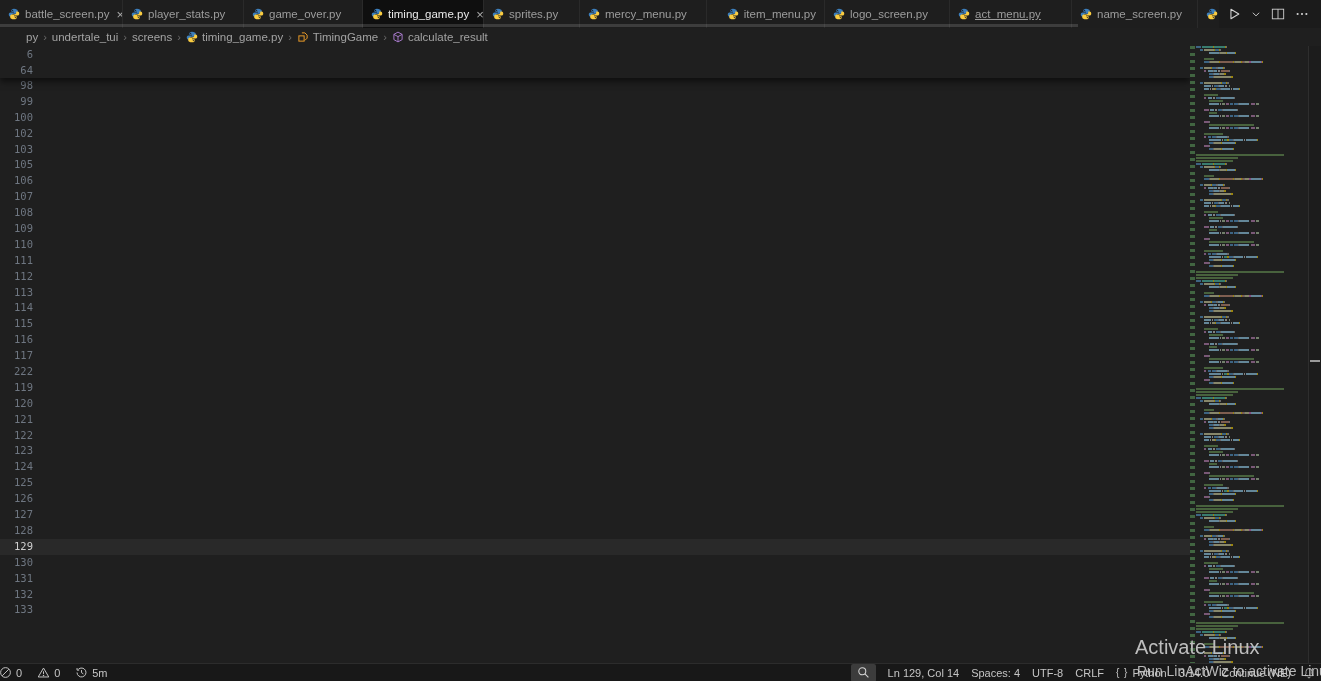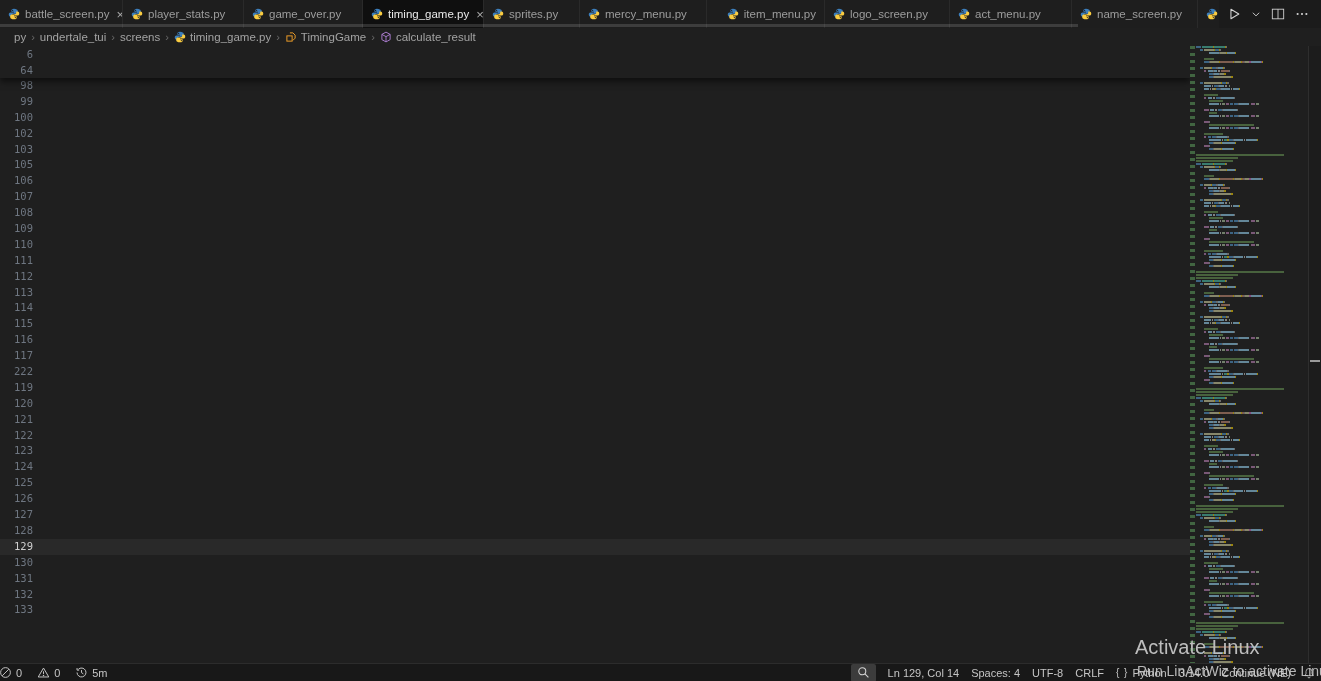--- a/index.html
+++ b/index.html
@@ -16,21 +16,21 @@
   .tab.active { background:#0f0f0f; color:#e9e9e9; }
   .tab .close { margin-left:2px; font-size:13px; line-height:13px; color:#a9a9a9; }
   .tab-actions { position:absolute; right:0; top:0; height:28px; display:flex;
     align-items:center; gap:10px; padding:0 12px 0 8px; background:#1b1b1b; }
   .tab-actions .act { display:flex; align-items:center; cursor:pointer; }
   .tab-hscroll { position:absolute; bottom:1px; left:0; height:3px; width:1078px;
     background:rgba(255,255,255,0.14); }
 
   
   .breadcrumbs { position:absolute; top:28px; left:0; width:1321px; height:18px;
-    background:#1f1f1f; display:flex; align-items:center; padding-left:14px;
+    background:#1f1f1f; display:flex; align-items:center; padding-left:26px;
     font-size:11.5px; color:#a3a3a3; }
   .crumb { display:flex; align-items:center; gap:4px; cursor:pointer; }
   .crumb-sep { color:#6a6a6a; margin:0 5px; font-size:11px; }
 
   
   .editor { position:absolute; top:46px; left:0; width:1190px; bottom:18px;
     background:#1f1f1f; overflow:hidden;
     font-family:"DejaVu Sans Mono", monospace; font-size:10.5px; }
   .sticky { position:relative; z-index:3; background:#1f1f1f;
     box-shadow:0 4px 6px rgba(0,0,0,0.5); }
@@ -146,21 +146,21 @@
         </div>
         <div class="tab" style="width: 125px;">
           <span style="display: inline-flex; align-items: center;">
             <svg width="12" height="12" viewBox="0 0 16 16">
               <path fill="#3c7ebb" d="M8 1C5 1 4.5 2.4 4.5 3.5V5H8v1H3.3C2 6 1 7 1 8.8c0 1.7 1 2.7 2.3 2.7H5V9.8C5 8.3 6.3 7.5 8 7.5h3c1.4 0 2-1 2-2.3V3.5C13 2.4 11 1 8 1zM6.2 2.4a.8.8 0 1 1 0 1.6.8.8 0 0 1 0-1.6z"></path>
               <path fill="#fbcd41" d="M8 15c3 0 3.5-1.4 3.5-2.5V11H8v-1h4.7c1.3 0 2.3-1 2.3-2.8C15 5.5 14 4.5 12.7 4.5H11v1.7C11 7.7 9.7 8.5 8 8.5H5c-1.4 0-2 1-2 2.3v1.7C3 13.6 5 15 8 15zm1.8-1.4a.8.8 0 1 1 0-1.6.8.8 0 0 1 0 1.6z"></path>
             </svg>
           </span>
           <span>logo_screen.py</span>
         </div>
-        <div class="tab" style="width: 122px;">
+        <div class="tab" style="width: 122px; text-decoration: underline;">
           <span style="display: inline-flex; align-items: center;">
             <svg width="12" height="12" viewBox="0 0 16 16">
               <path fill="#3c7ebb" d="M8 1C5 1 4.5 2.4 4.5 3.5V5H8v1H3.3C2 6 1 7 1 8.8c0 1.7 1 2.7 2.3 2.7H5V9.8C5 8.3 6.3 7.5 8 7.5h3c1.4 0 2-1 2-2.3V3.5C13 2.4 11 1 8 1zM6.2 2.4a.8.8 0 1 1 0 1.6.8.8 0 0 1 0-1.6z"></path>
               <path fill="#fbcd41" d="M8 15c3 0 3.5-1.4 3.5-2.5V11H8v-1h4.7c1.3 0 2.3-1 2.3-2.8C15 5.5 14 4.5 12.7 4.5H11v1.7C11 7.7 9.7 8.5 8 8.5H5c-1.4 0-2 1-2 2.3v1.7C3 13.6 5 15 8 15zm1.8-1.4a.8.8 0 1 1 0-1.6.8.8 0 0 1 0 1.6z"></path>
             </svg>
           </span>
           <span>act_menu.py</span>
         </div>
         <div class="tab" style="width: 126px;">
           <span style="display: inline-flex; align-items: center;">

